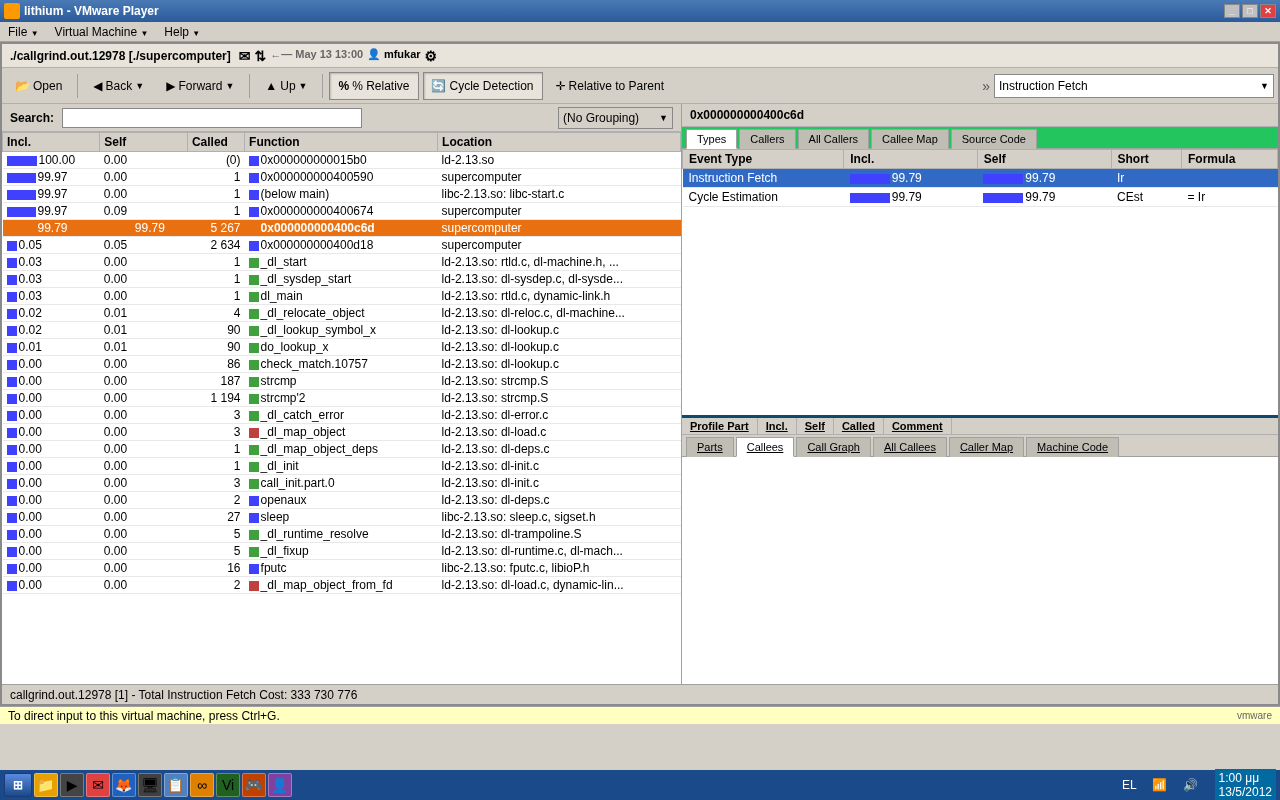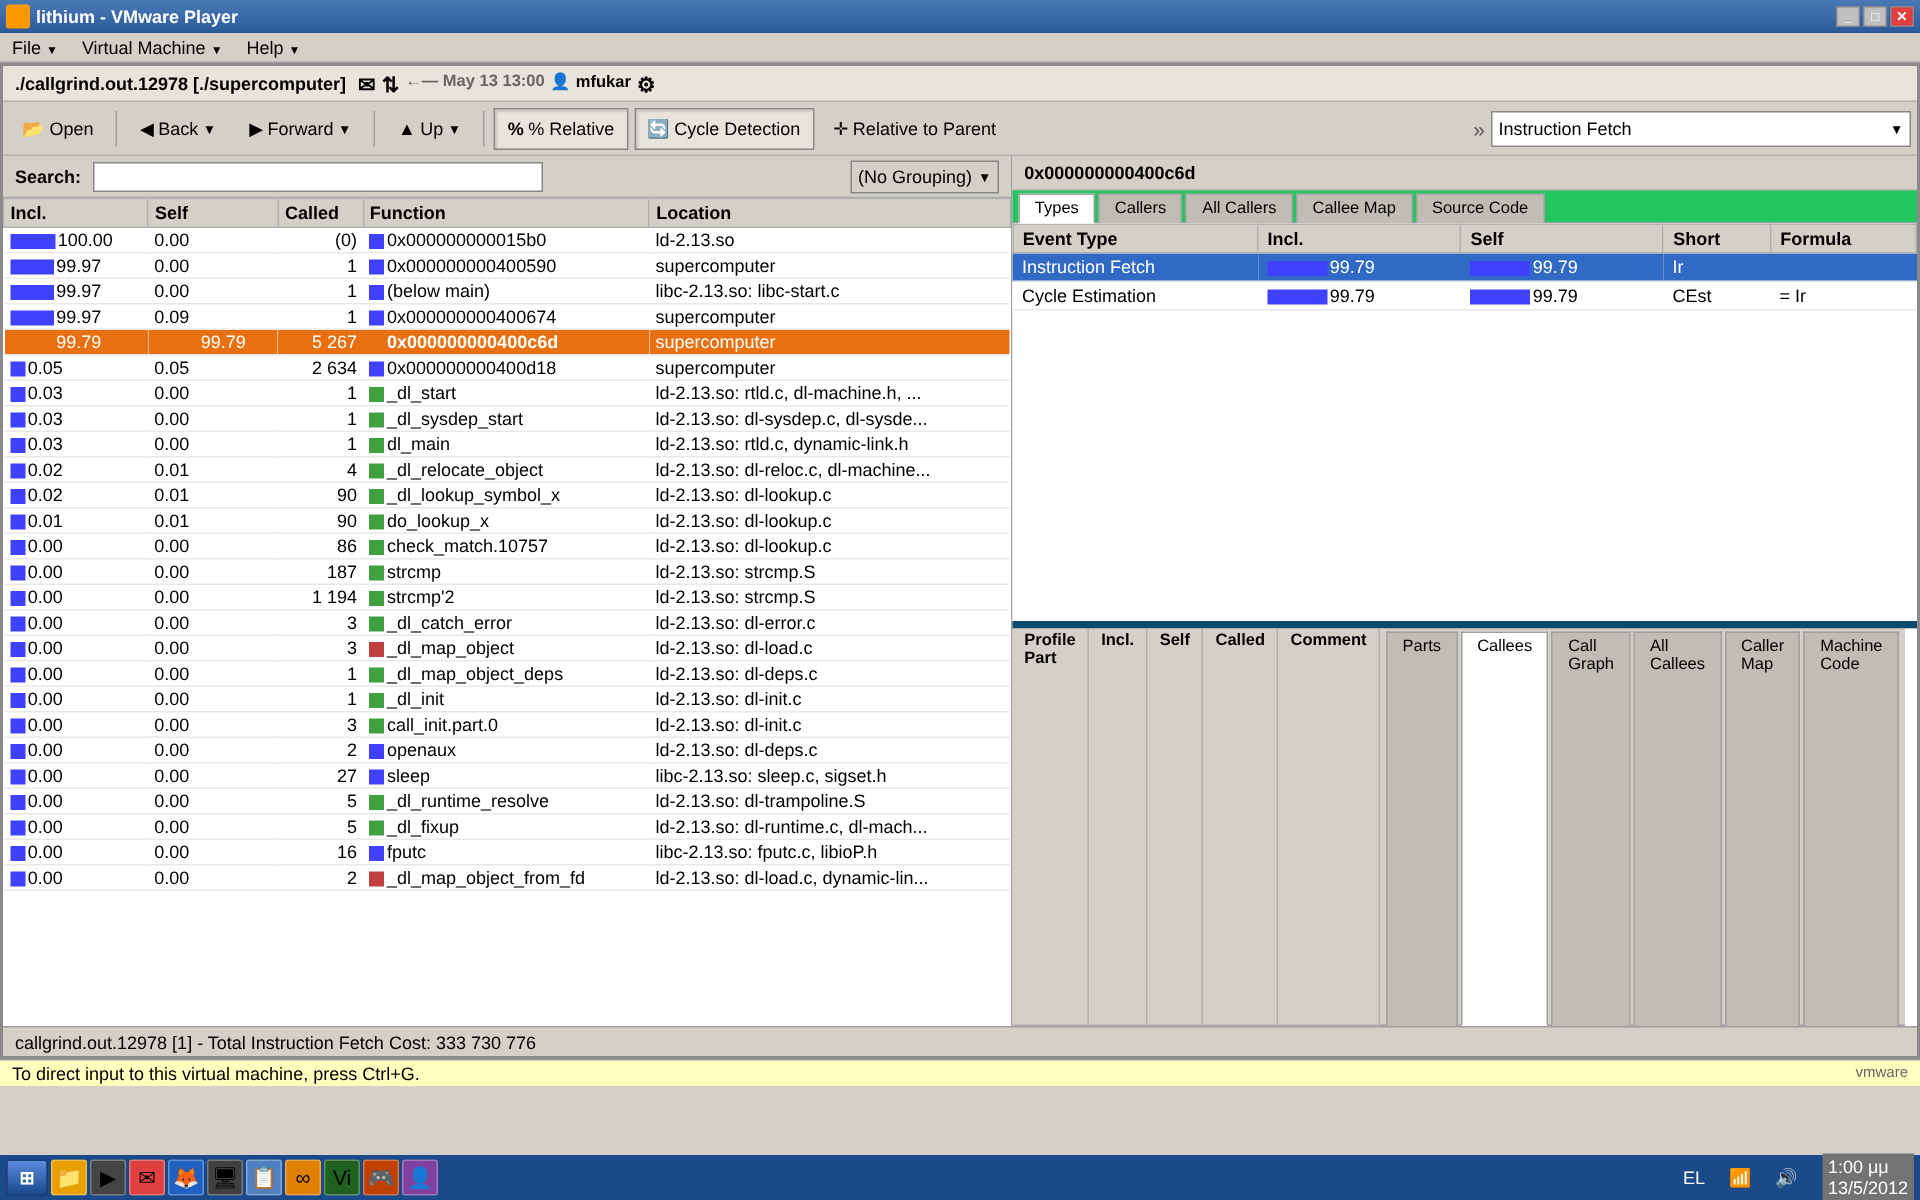--- a/index.html
+++ b/index.html
@@ -122,20 +122,21 @@
     .grouping-dropdown {
       display: flex;
       align-items: center;
       background: #d4d0c8;
       border: 1px solid #888;
       height: 22px;
       padding: 0 4px;
       font-size: 11px;
       cursor: pointer;
       margin-left: auto;
+      gap: 16px;
     }
 
     
     .left-panel {
       width: 680px;
       border-right: 1px solid #a0a0a0;
       display: flex;
       flex-direction: column;
       background: white;
     }
@@ -245,22 +246,23 @@
       padding: 2px 6px;
       white-space: nowrap;
     }
     .event-table tr.selected-event { background: #316ac5; color: white; }
     .event-table tr.selected-event td { color: white; }
 
     
     .bottom-right {
       flex: 1;
       display: flex;
-      flex-direction: row;
-      border-top: 5px solid #0c4a6e;
+      flex-direction: column;
+      border-top: 3px solid #0c4a6e;
+      text-decoration: underline;
     }
     .bottom-tab-bar {
       display: flex;
       gap: 2px;
       background: #d4d0c8;
       padding: 2px 4px 0 4px;
       border-bottom: 1px solid #a0a0a0;
     }
     .bottom-tab {
       padding: 3px 10px;
@@ -356,21 +358,21 @@
     }
     .taskbar-right {
       margin-left: auto;
       display: flex;
       align-items: center;
       gap: 16px;
       color: white;
       font-size: 11px;
     }
     .taskbar-clock {
-      background: #737373;
+      background: #0369a1;
       color: white;
       padding: 2px 4px;
       font-size: 11px;
     }
 
     .input-bar {
       background: #ffffc0;
       height: 18px;
       display: flex;
       align-items: center;

